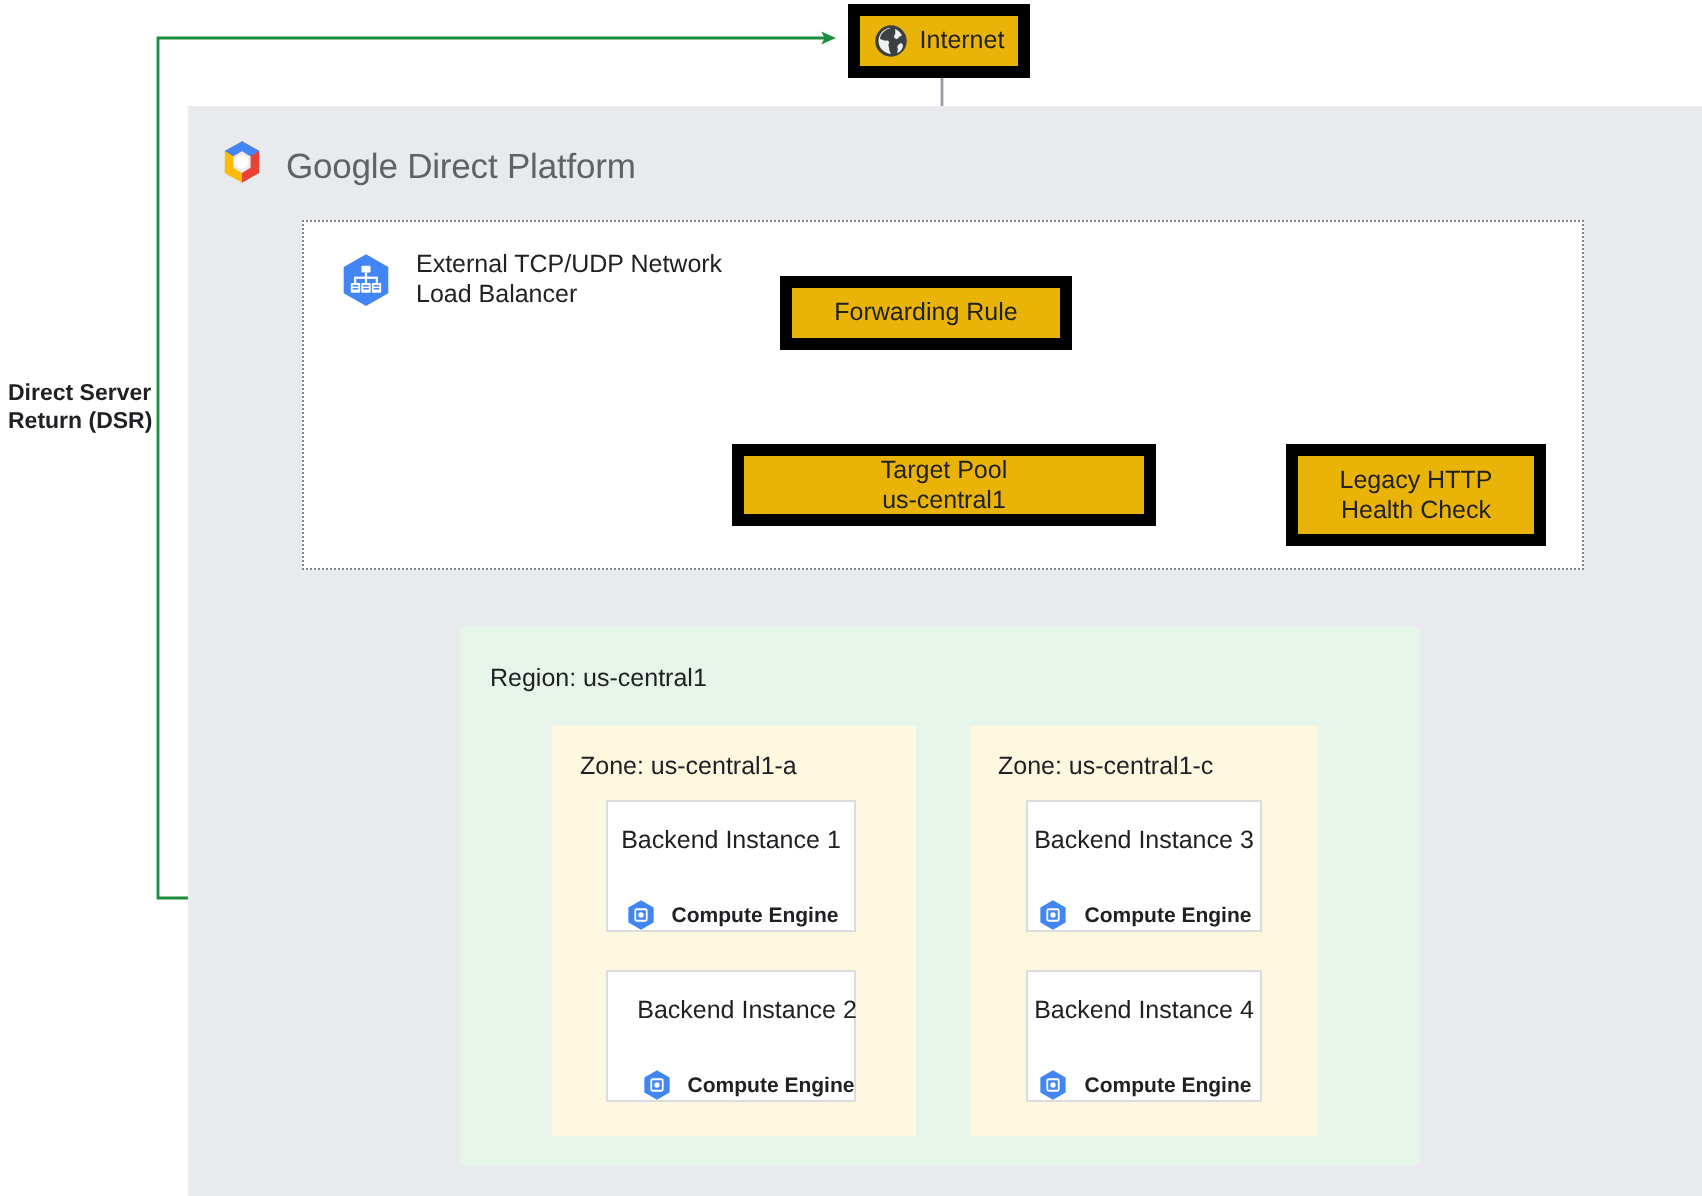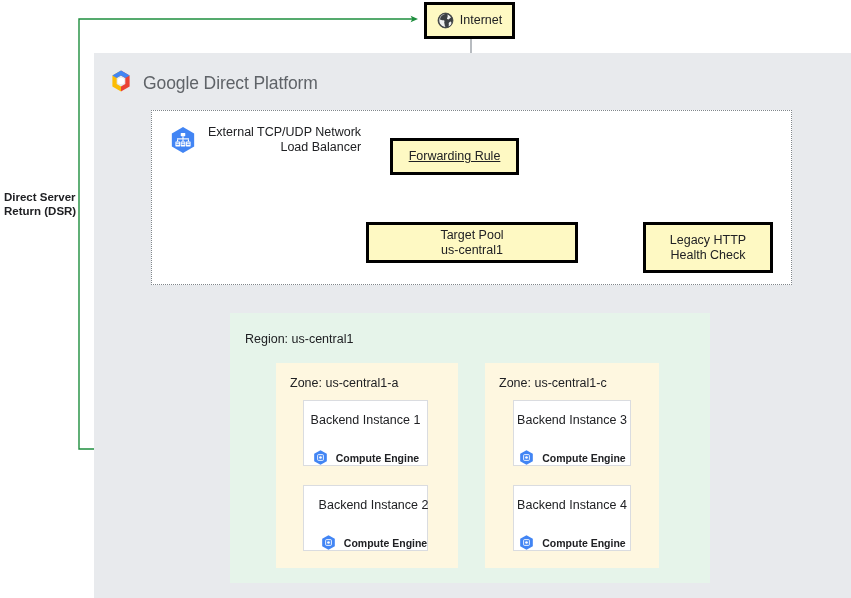--- a/index.html
+++ b/index.html
@@ -16,22 +16,22 @@
     width: 851px;
     height: 598px;
     background: #ffffff;
     overflow: hidden;
   }
 
   
   .box {
     position: absolute;
     box-sizing: border-box;
-    background: #fef9c3;
-    border: 3px solid #000000;
+    background: #eab308;
+    border: 6px solid #000000;
     display: flex;
     align-items: center;
     justify-content: center;
     text-align: center;
     color: #202124;
     font-size: 12.5px;
     line-height: 15px;
   }
 
   
@@ -93,28 +93,28 @@
     left: 16px;
     top: 14px;
     display: flex;
     align-items: center;
     gap: 10px;
   }
   #lb-title-group .lb-label {
     font-size: 12.5px;
     line-height: 15px;
     color: #202124;
-    text-align: right;
+    text-align: left;
     white-space: pre-line;
   }
   .hex-icon { width: 30px; height: 30px; display: block; flex: 0 0 auto; }
 
   
   #forwarding-rule-box {
-    left: 390px; top: 138px; width: 129px; height: 37px; text-decoration: underline;
+    left: 390px; top: 138px; width: 146px; height: 37px;
   }
   #target-pool-box {
     left: 366px; top: 222px; width: 212px; height: 41px;
     white-space: pre-line;
   }
   #health-check-box {
     left: 643px; top: 222px; width: 130px; height: 51px;
     white-space: pre-line;
   }
 

